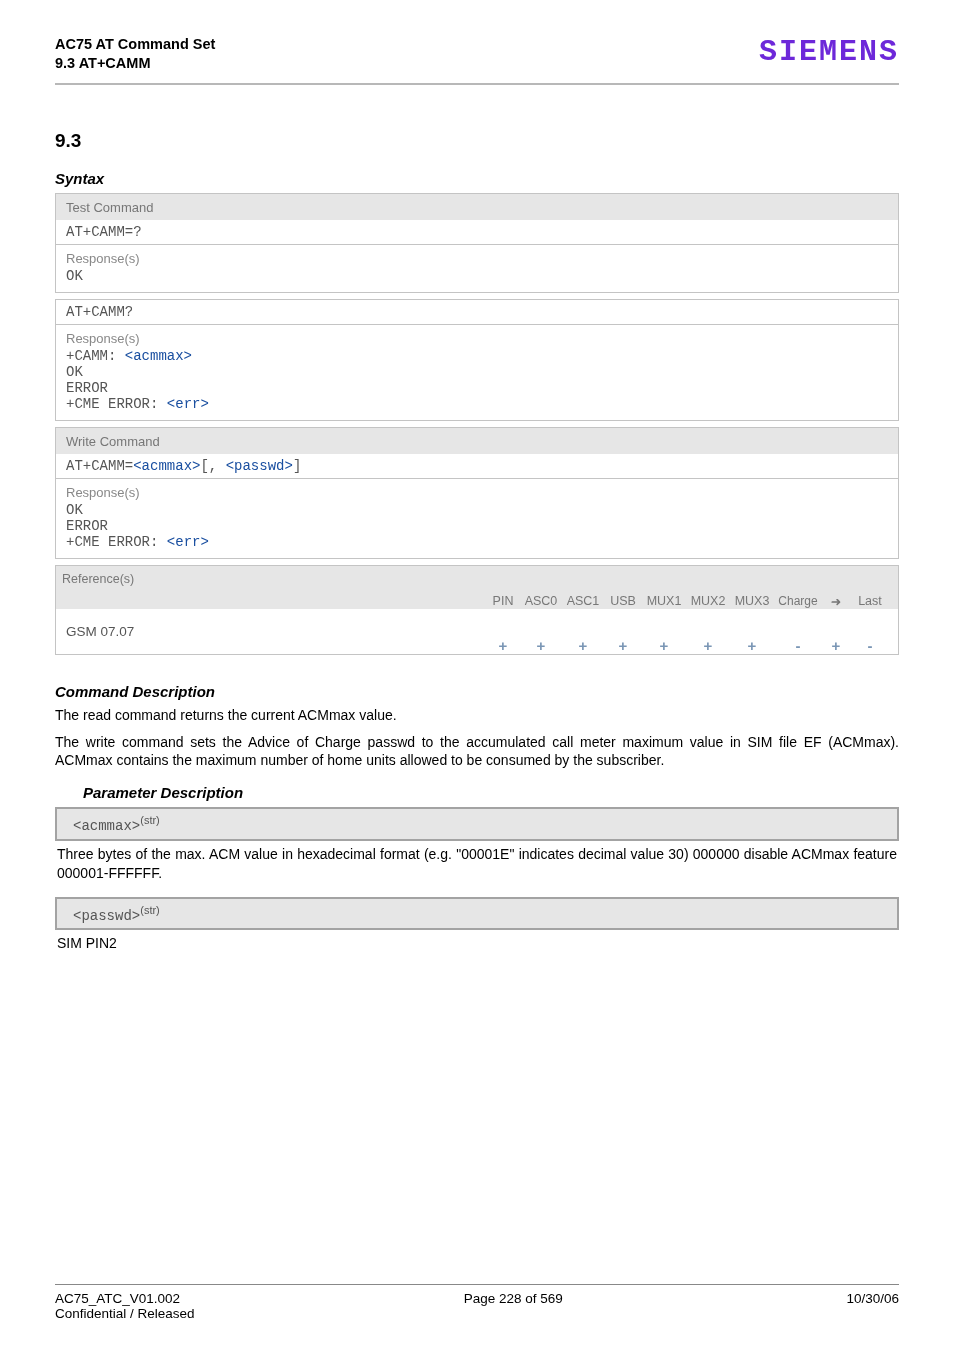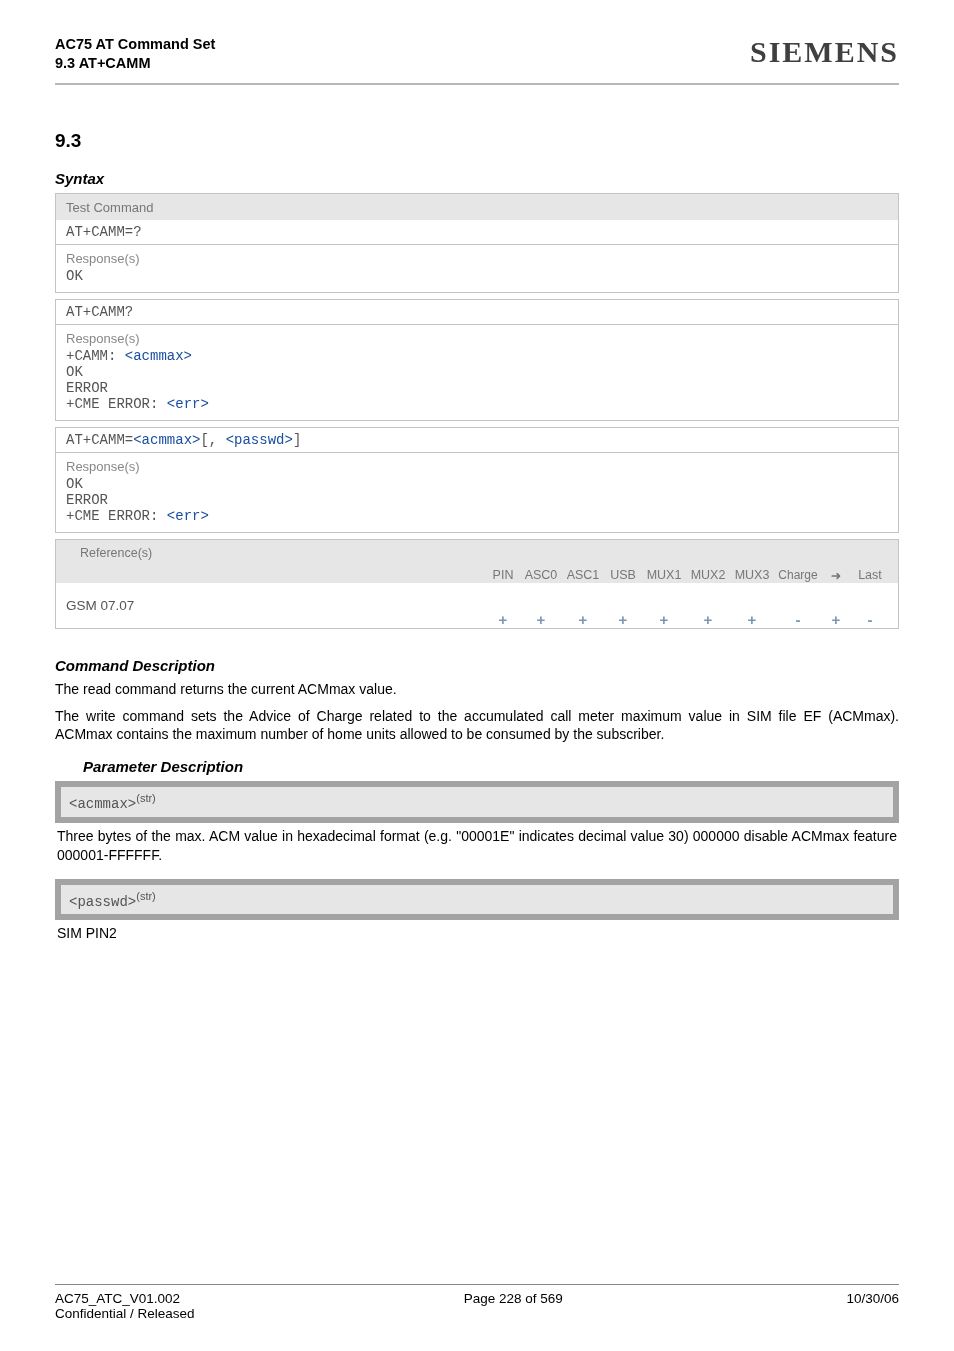--- a/index.html
+++ b/index.html
@@ -16,25 +16,25 @@
   .header-row {
     display: flex;
     justify-content: space-between;
     align-items: flex-start;
     margin-bottom: 10px;
   }
   .header-left { font-size: 14.5px; line-height: 1.3; }
   .header-left .ln1 { font-weight: bold; }
   .header-left .ln2 { font-weight: bold; }
   .brand {
-    font-family: Liberation Serif, serif;
+    font-family: Liberation Mono, monospace;
     font-weight: 900;
     font-size: 30px;
     letter-spacing: 2px;
-    color: #404040;
+    color: #6d28d9;
   }
   .hr-top { border: none; border-top: 2px solid #b8b8b8; margin-bottom: 45px; }
   .section-title {
     display: flex;
     align-items: flex-start;
     margin-bottom: 18px;
   }
   .section-num { font-weight: bold; font-size: 19px; width: 78px; flex-shrink: 0; }
   .section-head { font-weight: bold; font-size: 19px; line-height: 1.35; }
 
@@ -45,40 +45,40 @@
   .panel-body { padding: 4px 10px 8px 10px; color: #555; font-size: 13.5px; }
   .mono { font-family: "Courier New", monospace; color: #555; font-size: 14px; }
   .mono .lnk { color: #1a4fa0; }
   .resp-label { color: #888; font-size: 13px; margin: 4px 0 2px 0; }
   .panel-divider { border-top: 1px solid #c4c4c4; margin: 4px -10px 6px -10px; }
 
   .ref-panel { border: 1px solid #c4c4c4; }
   .ref-head {
     display: flex; background: #e6e6e6; color: #777; font-size: 12.5px;
   }
-  .ref-head .lbl { padding: 6px 24px; flex-grow: 1; }
+  .ref-head .lbl { padding: 6px 6px; flex-grow: 1; }
   .ref-cols { display: flex; align-items: center; padding-right: 8px; }
   .ref-cols span { display: inline-block; text-align: center; margin-top: 28px; }
   .c-pin { width: 34px; }
   .c-asc0 { width: 42px; }
   .c-asc1 { width: 42px; }
   .c-usb { width: 38px; }
   .c-mux1 { width: 44px; }
   .c-mux2 { width: 44px; }
   .c-mux3 { width: 44px; }
   .c-charge { width: 48px; font-size: 12px; }
   .c-arrow { width: 28px; }
   .c-last { width: 40px; }
   .ref-body { display: flex; align-items: center; font-size: 13.5px; color: #555; }
   .ref-body .lbl { padding: 6px 10px; flex-grow: 1; }
   .ref-body .ref-cols span { color: #7a96b5; font-weight: bold; font-size: 15px; }
 
   .body-text { font-size: 14px; color: #000; text-align: justify; line-height: 1.35; margin-bottom: 8px; }
 
-  .param-box { background: #e6e6e6; border: 6px solid #a3a3a3; padding: 5px 8px; margin-top: 6px; margin-bottom: 4px; }
+  .param-box { background: #e6e6e6; border: 2px solid #a3a3a3; padding: 5px 16px; margin-top: 6px; margin-bottom: 4px; }
   .param-box .mono { color: #555; font-size: 14px; }
   .param-box sup { color: #555; font-size: 11px; font-family: Arial, sans-serif; }
   .param-desc { font-size: 14px; color: #000; text-align: justify; margin: 4px 2px 14px 2px; line-height: 1.35; }
 
   .footer {
     position: absolute;
     bottom: 30px; left: 55px; right: 55px;
   }
   .footer-hr { border: none; border-top: 1px solid #888; margin-bottom: 6px; }
   .footer-row { display: flex; justify-content: space-between; font-size: 13.5px; gap: 12px; }
@@ -118,20 +118,21 @@
     <div class="panel-divider"></div>
     <div class="resp-label">Response(s)</div>
     <div class="mono"><span>+CAMM: </span><span class="lnk">&lt;acmmax&gt;</span></div>
     <div class="mono">OK</div>
     <div class="mono">ERROR</div>
     <div class="mono"><span>+CME ERROR: </span><span class="lnk">&lt;err&gt;</span></div>
   </div>
 </div>
 
 <div class="panel">
+  <div class="panel-top">Write Command</div>
   <div class="panel-body">
     <div class="mono"><span>AT+CAMM=</span><span class="lnk">&lt;acmmax&gt;</span><span>[, </span><span class="lnk">&lt;passwd&gt;</span><span>]</span></div>
     <div class="panel-divider"></div>
     <div class="resp-label">Response(s)</div>
     <div class="mono">OK</div>
     <div class="mono">ERROR</div>
     <div class="mono"><span>+CME ERROR: </span><span class="lnk">&lt;err&gt;</span></div>
   </div>
 </div>
 
@@ -163,21 +164,21 @@
       <span class="c-mux3">+</span>
       <span class="c-charge">-</span>
       <span class="c-arrow">+</span>
       <span class="c-last">-</span>
     </div>
   </div>
 </div>
 
 <div class="subhead" style="margin-top:28px;">Command Description</div>
 <p class="body-text">The read command returns the current ACMmax value.</p>
-<p class="body-text">The write command sets the Advice of Charge related to the accumulated call meter maximum value in SIM file EF (ACMmax). ACMmax contains the maximum number of home units allowed to be consumed by the subscriber.</p>
+<p class="body-text">The write command sets the Advice of Charge passwd to the accumulated call meter maximum value in SIM file EF (ACMmax). ACMmax contains the maximum number of home units allowed to be consumed by the subscriber.</p>
 
 <div class="subhead" style="margin-top:14px;margin-left:28px;">Parameter Description</div>
 
 <div class="param-box">
   <span class="mono">&lt;acmmax&gt;</span><sup>(str)</sup>
 </div>
 <p class="param-desc">Three bytes of the max. ACM value in hexadecimal format (e.g. "00001E" indicates decimal value 30) 000000 disable ACMmax feature 000001-FFFFFF.</p>
 
 <div class="param-box">
   <span class="mono">&lt;passwd&gt;</span><sup>(str)</sup>

